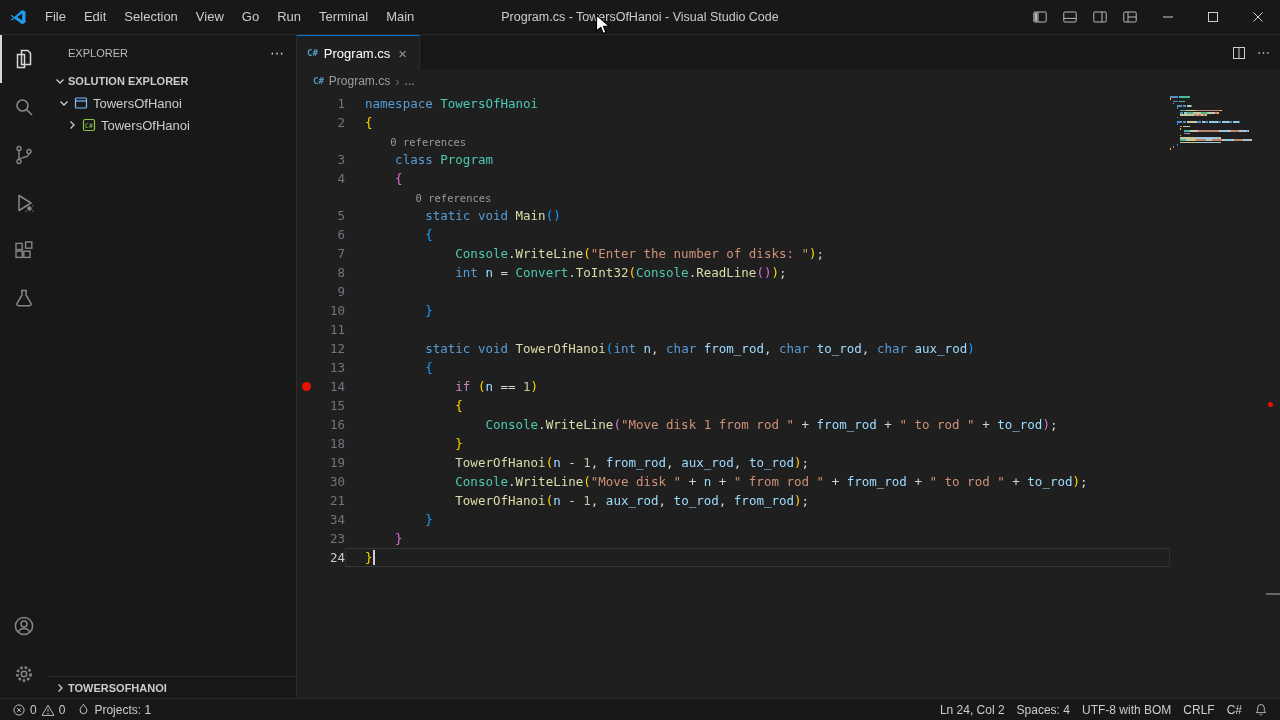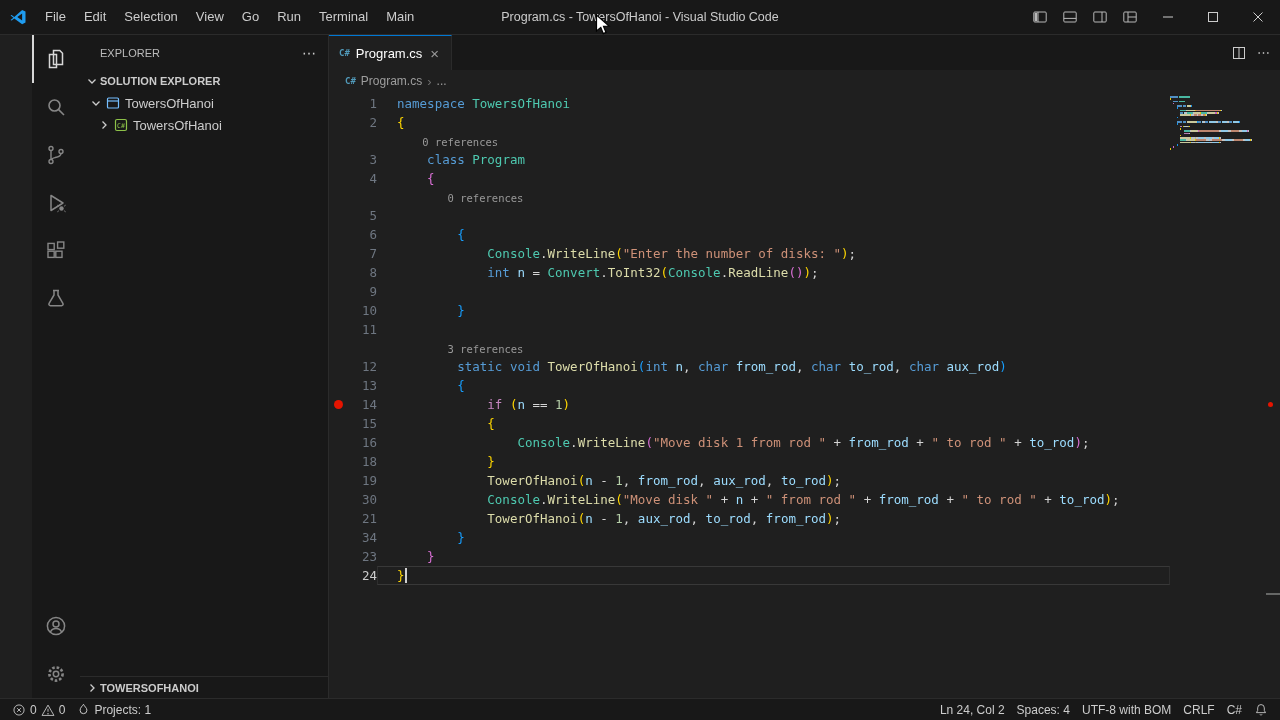--- a/index.html
+++ b/index.html
@@ -22,21 +22,21 @@
   .menu-item { padding:0 9px; line-height:34px; color:#cccccc; font-size:13px; cursor:pointer; }
   .win-title { position:absolute; left:50%; top:0; transform:translateX(-50%);
     line-height:35px; font-size:12.5px; color:#cccccc; white-space:nowrap; }
   .titlebar-right { margin-left:auto; display:flex; align-items:center; height:100%; }
   .tb-icon { width:30px; height:24px; display:flex; align-items:center; justify-content:center;
     color:#b8b8b8; cursor:pointer; }
   .win-btn { width:45px; height:35px; display:flex; align-items:center; justify-content:center;
     color:#cccccc; cursor:pointer; }
 
   
-  .main { display:flex; height:663px;margin-left:32px; }
+  .main { display:flex; height:663px; }
 
   .activitybar { width:48px; background:#181818; display:flex; flex-direction:column; flex:none; }
   .ab-spacer { flex:1; }
   .ab-item { height:48px; display:flex; align-items:center; justify-content:center;
     color:#868686; border-left:2px solid transparent; border-right:2px solid transparent; cursor:pointer; }
   .ab-item.active { color:#d7d7d7; border-left-color:#d7d7d7; }
 
   .sidebar { width:249px; background:#181818; border-right:1px solid #2b2b2b;
     display:flex; flex-direction:column; flex:none; }
   .sidebar-header { height:35px; display:flex; align-items:center; padding:0 12px 0 20px;
@@ -347,20 +347,21 @@
             <div class="glyph"></div>
             <div class="linenum">4</div>
             <div class="fold"></div>
             <div class="ltext"><span class="t-pl">    </span><span class="t-b2">{</span></div>
           </div>
           <div class="codelens-row">        0 references</div>
           <div class="code-row">
             <div class="glyph"></div>
             <div class="linenum">5</div>
             <div class="fold"></div>
+            <div class="ltext"><span class="t-pl">        </span><span class="t-kw">static</span><span class="t-pl"> </span><span class="t-kw">void</span><span class="t-pl"> </span><span class="t-fn">Main</span><span class="t-b3">()</span></div>
           </div>
           <div class="code-row">
             <div class="glyph"></div>
             <div class="linenum">6</div>
             <div class="fold"></div>
             <div class="ltext"><span class="t-pl">        </span><span class="t-b3">{</span></div>
           </div>
           <div class="code-row">
             <div class="glyph"></div>
             <div class="linenum">7</div>
@@ -383,21 +384,20 @@
             <div class="linenum">10</div>
             <div class="fold"></div>
             <div class="ltext"><span class="t-pl">        </span><span class="t-b3">}</span></div>
           </div>
           <div class="code-row">
             <div class="glyph"></div>
             <div class="linenum">11</div>
             <div class="fold"></div>
             <div class="ltext"></div>
           </div>
-          <div class="codelens-row">        3 references</div>
           <div class="code-row">
             <div class="glyph"></div>
             <div class="linenum">12</div>
             <div class="fold"></div>
             <div class="ltext"><span class="t-pl">        </span><span class="t-kw">static</span><span class="t-pl"> </span><span class="t-kw">void</span><span class="t-pl"> </span><span class="t-fn">TowerOfHanoi</span><span class="t-b3">(</span><span class="t-kw">int</span><span class="t-pl"> </span><span class="t-va">n</span><span class="t-pl">, </span><span class="t-kw">char</span><span class="t-pl"> </span><span class="t-va">from_rod</span><span class="t-pl">, </span><span class="t-kw">char</span><span class="t-pl"> </span><span class="t-va">to_rod</span><span class="t-pl">, </span><span class="t-kw">char</span><span class="t-pl"> </span><span class="t-va">aux_rod</span><span class="t-b3">)</span></div>
           </div>
           <div class="code-row">
             <div class="glyph"></div>
             <div class="linenum">13</div>
             <div class="fold"></div>

